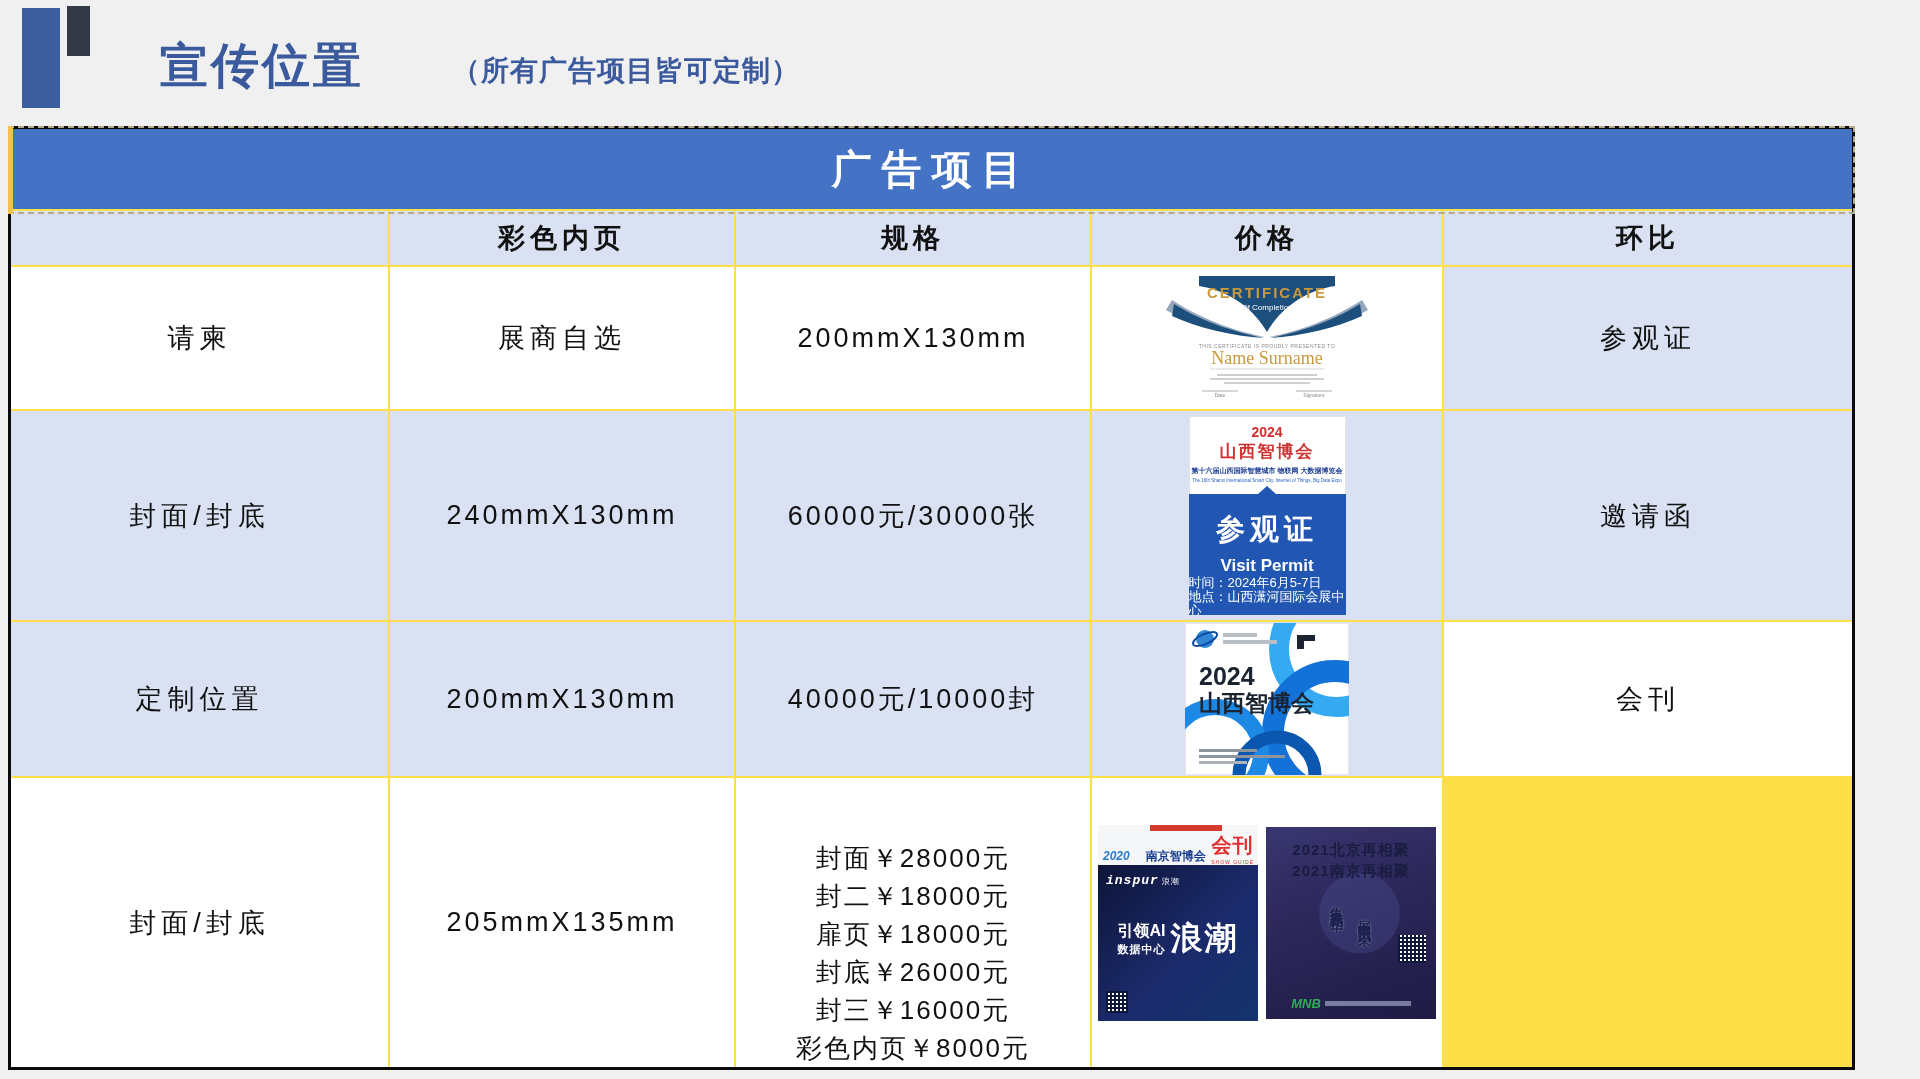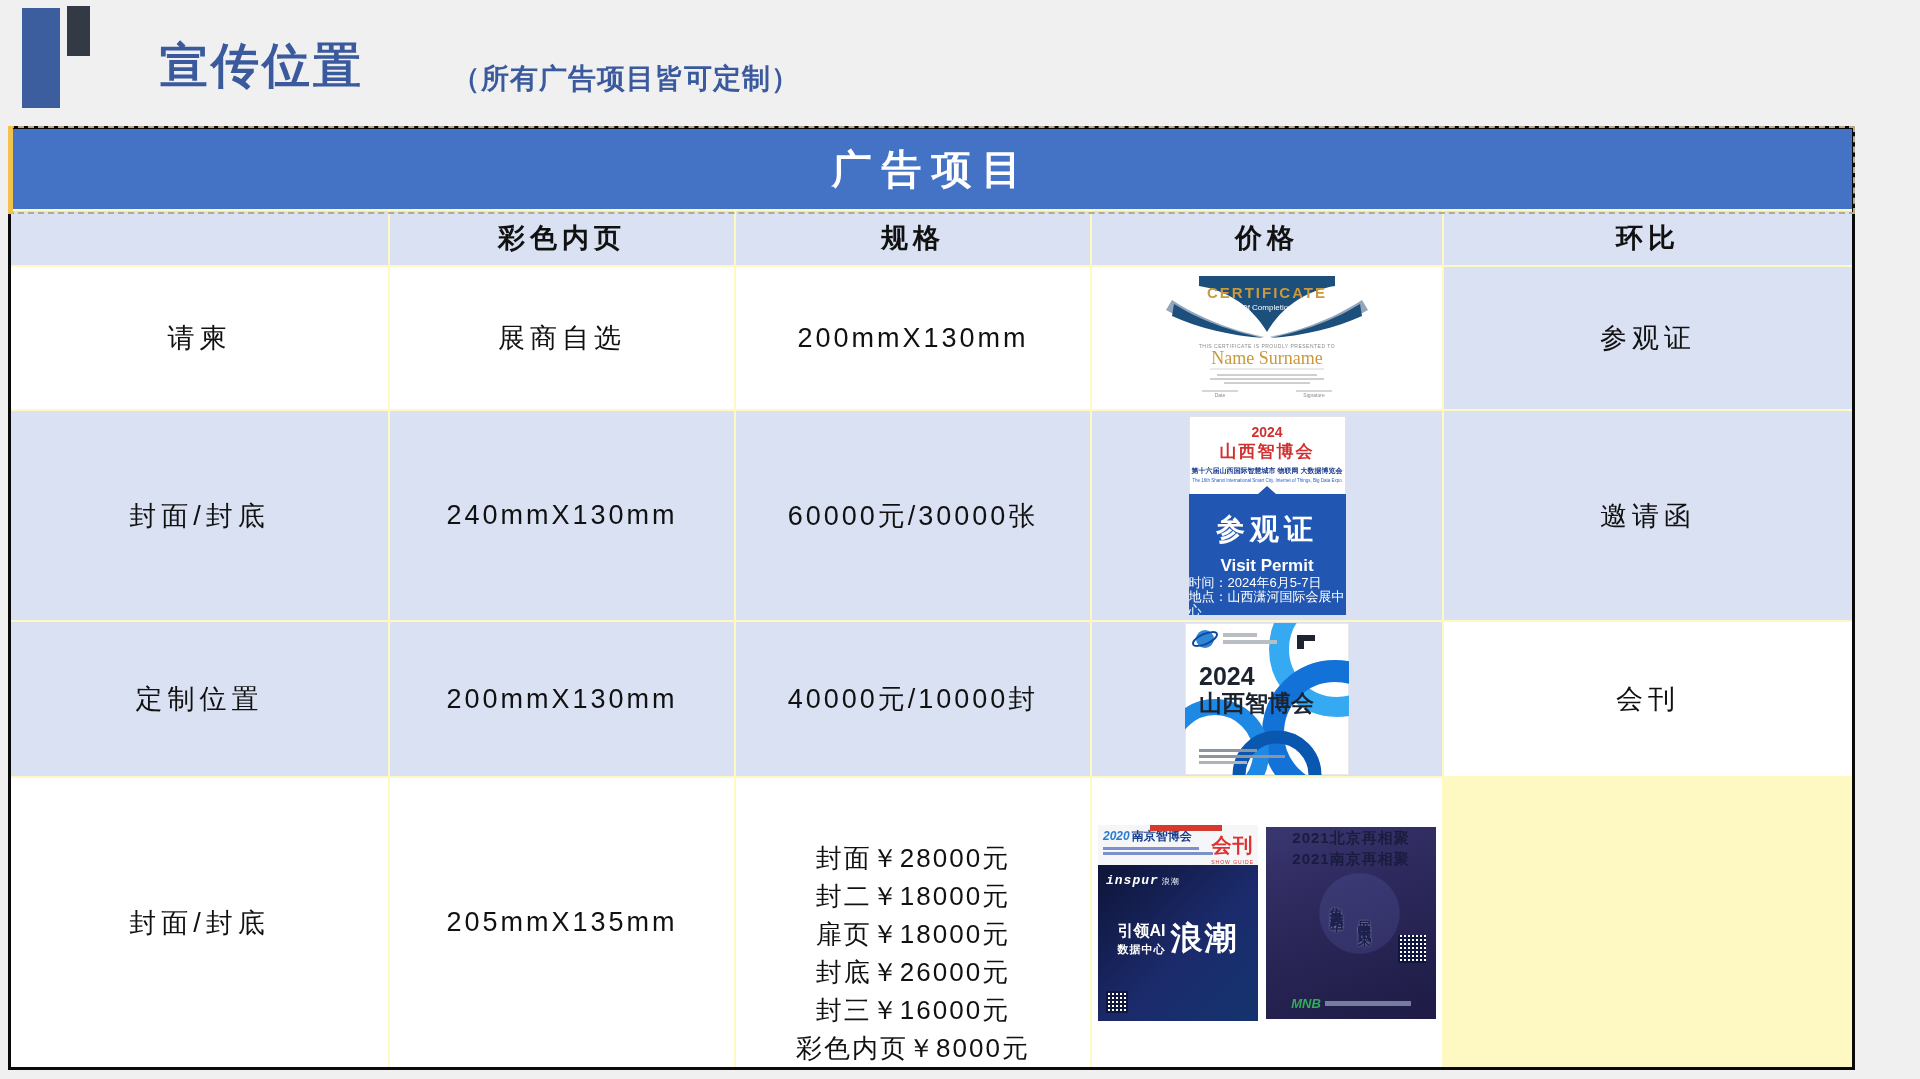--- a/index.html
+++ b/index.html
@@ -3,24 +3,24 @@
 <meta charset="utf-8">
 <style>
   * { margin:0; padding:0; box-sizing:border-box; }
   html,body { width:1920px; height:1079px; }
   body { font-family:"Liberation Sans","DejaVu Sans",sans-serif; background:#f0f0f1; position:relative; overflow:hidden; }
 
   
   .deco-blue { position:absolute; left:22px; top:8px; width:38px; height:100px; background:#3c5d9e; }
   .deco-dark { position:absolute; left:67px; top:6px; width:23px; height:50px; background:#333a46; }
   .page-title { position:absolute; left:160px; top:34px; font-size:48px; font-weight:bold; color:#3a5a9d; letter-spacing:3px; }
-  .page-subtitle { position:absolute; left:452px; top:60px; font-size:28px; font-weight:600; color:#3a5a9d; letter-spacing:1px; }
-
-  
-  .tbl { position:absolute; left:8px; top:126px; background:#fef9c3; border:3px solid #0a0a0a;
+  .page-subtitle { position:absolute; left:452px; top:52px; font-size:28px; font-weight:600; color:#3a5a9d; letter-spacing:1px; }
+
+  
+  .tbl { position:absolute; left:8px; top:126px; background:#fde047; border:3px solid #0a0a0a;
          display:grid; grid-template-columns:377px 344px 354px 350px 408px;
          grid-template-rows:80px 54px 142px 209px 154px 289px; gap:2px; }
   .c { background:#ffffff; display:flex; align-items:center; justify-content:center; text-align:center; color:#111; }
   .c.alt { background:#d9e1f2; }
   .banner { grid-column:1/-1; background:#4472c4; color:#fff; font-size:40px; font-weight:bold; letter-spacing:10px; }
   .th { font-weight:bold; font-size:27px; letter-spacing:5px; }
   .cell-cn { font-size:27px; letter-spacing:5px; }
   .cell-num { font-size:27px; letter-spacing:3px; }
   .price-multi { display:flex; flex-direction:column; justify-content:flex-end; align-items:center; font-size:26px; line-height:38px; letter-spacing:2px; }
 
@@ -45,42 +45,42 @@
   .permit .p-meta { margin-top:auto; margin-bottom:10px; font-size:13px; font-weight:normal; line-height:14px; text-align:left; }
 
   
   .invite { width:164px; height:152px; background:#fff; position:relative; overflow:hidden; box-shadow:0 0 0 1px #e8e8e8 inset; }
 
   
   .journals { display:flex; gap:8px; align-items:flex-start; }
   .jl { width:160px; height:196px; display:flex; flex-direction:column; background:#10173f; }
   .jl-head { background:#f5f6f8; height:40px; padding:3px 5px 2px 5px; position:relative; }
   .jl-redstrip { position:absolute; top:0; left:52px; width:72px; height:6px; background:#d43a2f; }
-  .jl-brandline { display:flex; align-items:baseline; gap:2px; margin-top:0; }
+  .jl-brandline { display:flex; align-items:baseline; gap:16px; margin-top:20px; }
   .jl-year { color:#2a7bd4; font-weight:bold; font-style:italic; font-size:12px; }
   .jl-name { color:#173d8f; font-weight:bold; font-size:12px; }
   .jl-bars span { display:block; height:3px; background:#7c90c9; margin-top:2px; }
   .jl-badge { position:absolute; right:4px; top:7px; text-align:center; }
   .jl-badge-main { color:#e02f2f; font-weight:bold; font-size:20px; letter-spacing:1px; }
   .jl-badge-sub { color:#e02f2f; font-size:5px; letter-spacing:1px; }
   .jl-body { flex:1; background:linear-gradient(135deg,#0e1538 0%,#1b2a6b 55%,#14346e 100%); position:relative; color:#fff; }
   .jl-inspur { position:absolute; left:8px; top:8px; font-size:13px; font-style:italic; font-weight:bold; letter-spacing:1px;font-family:Liberation Mono, monospace; }
   .jl-inspur small { font-size:8px; font-style:normal; font-weight:normal; margin-left:3px; }
   .jl-slogan { position:absolute; left:0; right:0; top:52px; display:flex; justify-content:center; align-items:center; gap:5px; }
   .jl-s-left { text-align:center; }
   .jl-s1 { font-size:16px; font-weight:bold; }
   .jl-s2 { font-size:11px; font-weight:bold; letter-spacing:1px; }
   .jl-s3 { font-size:32px; font-weight:bold; letter-spacing:2px; }
   .qr { background:#fff; background-image:repeating-linear-gradient(0deg,#10173f 0 2px,transparent 2px 4px),repeating-linear-gradient(90deg,#10173f 0 2px,transparent 2px 4px); }
   .jl-qr { position:absolute; left:8px; bottom:8px; width:22px; height:22px; }
   .jr { width:170px; height:192px; margin-top:2px; background:
         radial-gradient(circle at 55% 45%, rgba(120,130,220,.16) 0 28%, transparent 29%),
         linear-gradient(160deg,#3a3670 0%,#2b2759 45%,#1e1b45 100%);
         position:relative; display:flex; flex-direction:column; align-items:center; overflow:hidden; }
-  .jr-top { margin-top:0; font-size:15px; font-weight:bold; color:#191c3f; line-height:21px; text-align:center; letter-spacing:1px; }
+  .jr-top { margin-top:12px; font-size:15px; font-weight:bold; color:#191c3f; line-height:21px; text-align:center; letter-spacing:1px; }
   .jr-vert { position:absolute; top:56px; left:0; right:0; display:flex; justify-content:center; gap:10px; }
   .jr-vert span { writing-mode:vertical-rl; font-size:14px; font-weight:bold; color:#1c2150; text-shadow:0 0 2px rgba(255,255,255,.4); letter-spacing:3px; }
   .jr-qr { position:absolute; right:10px; top:108px; width:28px; height:28px; }
   .jr-bottom { position:absolute; bottom:8px; left:0; right:0; display:flex; align-items:center; justify-content:center; gap:4px; }
   .jr-brand { color:#2fae57; font-weight:bold; font-style:italic; font-size:13px; }
   .jr-bbar { width:86px; height:5px; background:#8f93b8; opacity:.8; }
 </style>
 </head>
 <body>
 

